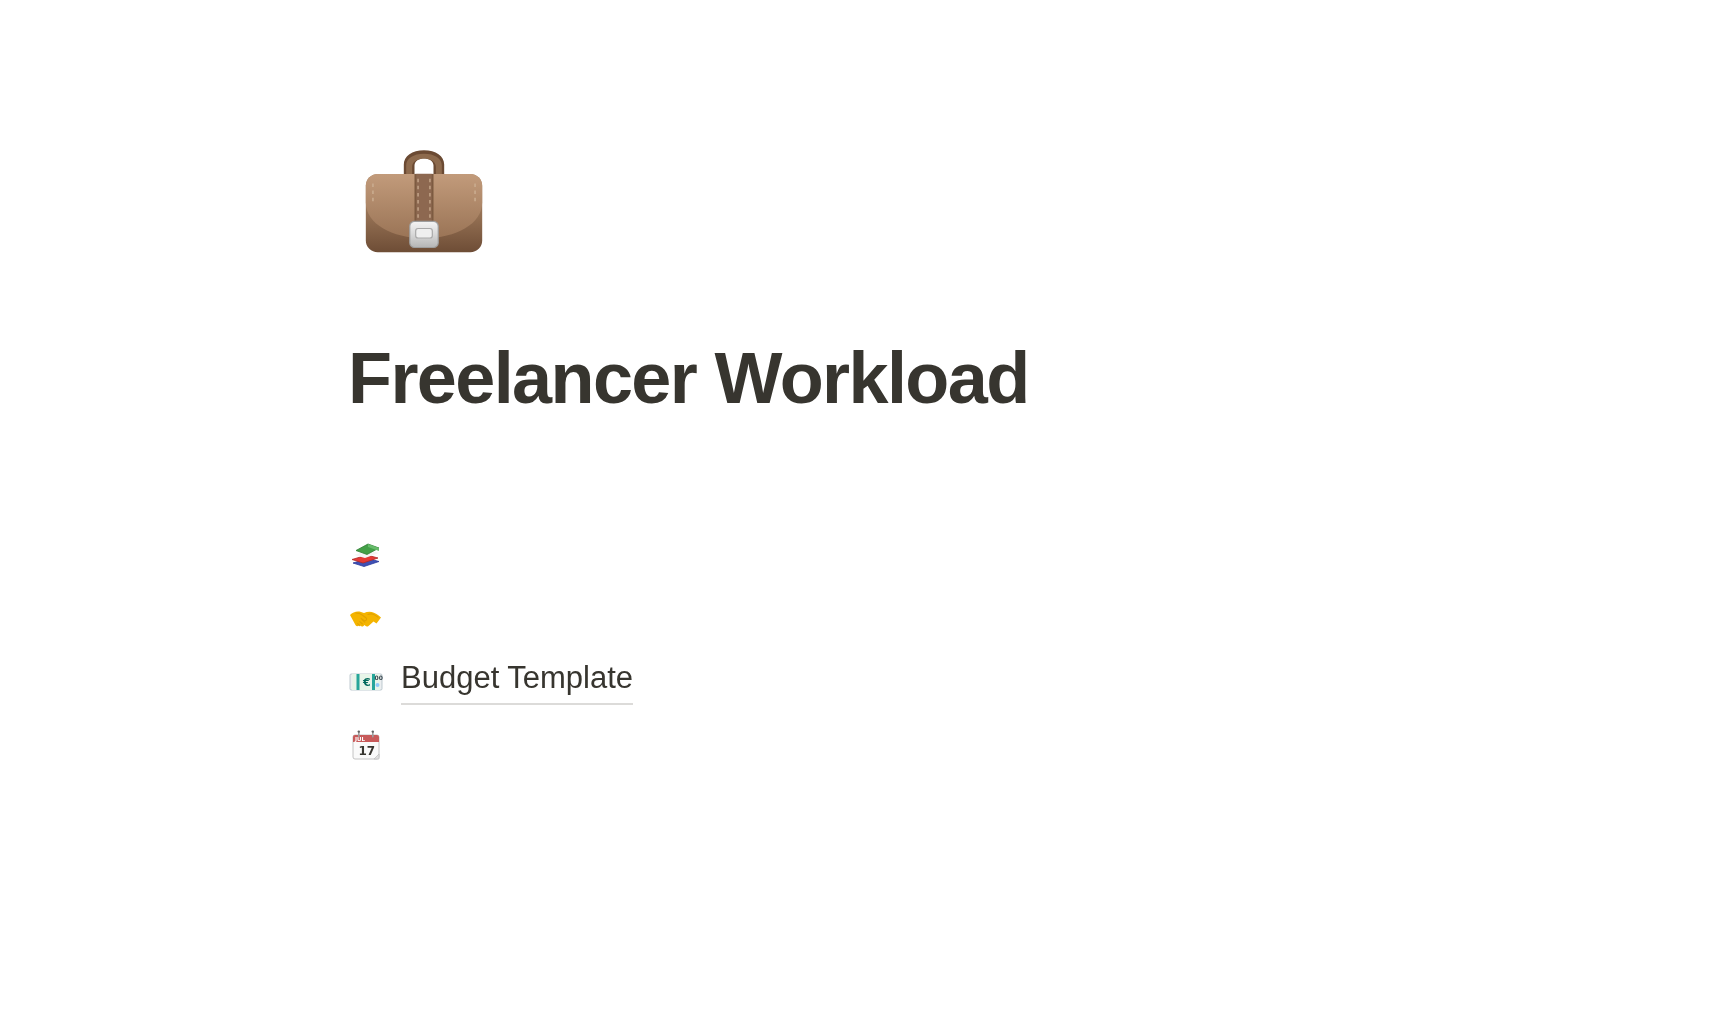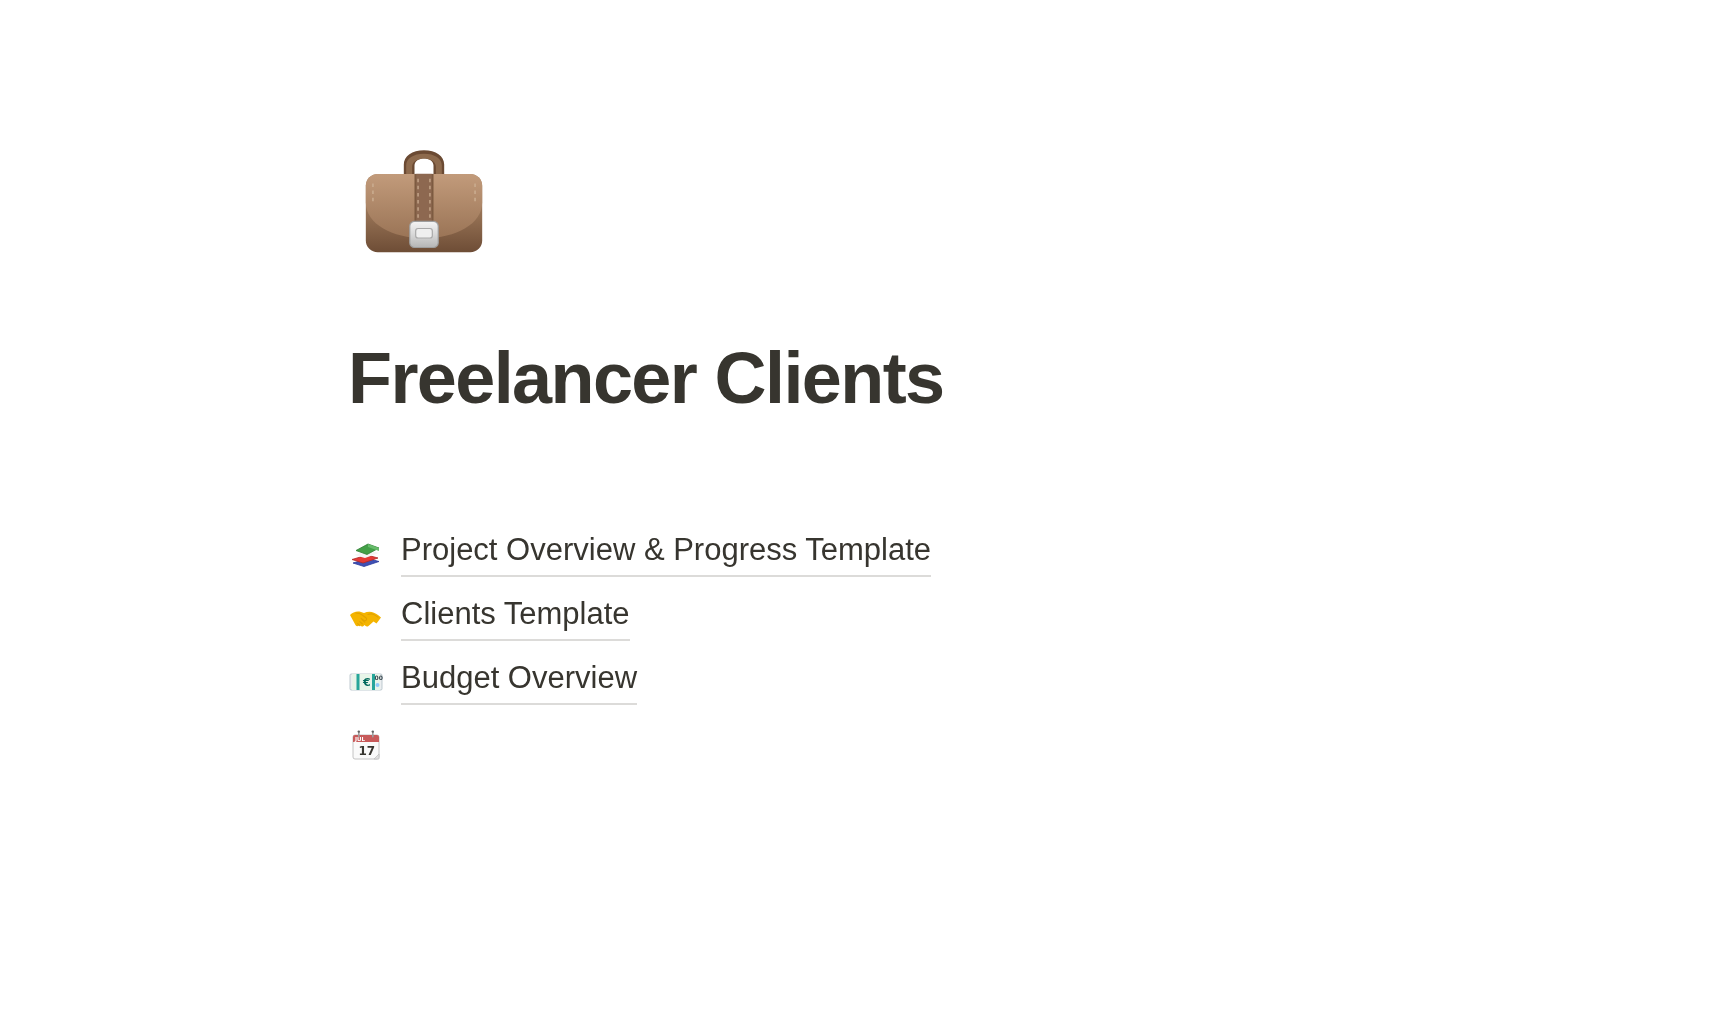--- a/index.html
+++ b/index.html
@@ -138,66 +138,64 @@
         <path d="M21 50v16" stroke="#c9ab8e" stroke-width="1.4" stroke-dasharray="3 3" fill="none"></path>
         <path d="M107 50v16" stroke="#c9ab8e" stroke-width="1.4" stroke-dasharray="3 3" fill="none"></path>
         <path d="M59 46v50" stroke="#c6a78b" stroke-width="1.2" stroke-dasharray="3 3" fill="none"></path>
         <path d="M69 46v50" stroke="#c6a78b" stroke-width="1.2" stroke-dasharray="3 3" fill="none"></path>
 
         <rect x="52" y="82" width="24" height="22" rx="4" fill="url(#metal)" stroke="#9e9e9e" stroke-width="1"></rect>
         <rect x="57" y="88" width="14" height="8" rx="2" fill="#efefef" stroke="#a9a9a9" stroke-width="1"></rect>
       </svg>
     </div>
 
-    <h1 class="page-title">Freelancer Clients</h1>
+    <h1 class="page-title">Freelancer Workload</h1>
 
     <div class="link-list">
 
       <div class="link-row">
         <span class="row-emoji">
           <svg width="36" height="36" viewBox="0 0 36 36" aria-hidden="true">
             <path d="M5 27l15-4.5 11 3-15 5z" fill="#3f51b5"></path>
             <path d="M5 27l15-4.5 11 3-15 5z" fill="none" stroke="#2b3a9c" stroke-width="0.8"></path>
             <path d="M4 23.5l15-4.5 11 3-15 5z" fill="#e53935"></path>
             <path d="M4 23.5l15-4.5 11 3-15 5z" fill="none" stroke="#b32a26" stroke-width="0.8"></path>
             <path d="M6 19l14-5 11 3-14 5z" fill="#f5f5f5"></path>
             <path d="M8 14.5l12-6.5 11 4-12 6.5z" fill="#43a047"></path>
             <path d="M8 14.5l12-6.5 11 4-12 6.5z" fill="none" stroke="#2e7d32" stroke-width="0.8"></path>
             <path d="M20 8l11 4v3l-11-4z" fill="#66bb6a"></path>
           </svg>
         </span>
-        <a class="row-link" href="#">Project Overview &amp; Progress Template</a>
       </div>
 
 
       <div class="link-row">
         <span class="row-emoji">
           <svg width="36" height="36" viewBox="0 0 36 36" aria-hidden="true">
             <path d="M2 15c2-2 5-3.5 8-3.5 2 0 4 .6 6 1.6 1.8-.9 3.6-1.4 5.5-1.4 3 0 6 1.3 8.5 3.3l3 2.4-4.5 6-3-2-5 4.5c-1 .9-2.3.8-3.2-.2l-.6-.7-1.2 1c-1 .8-2.3.7-3.1-.3l-.7-.8-1 .8c-1 .8-2.4.6-3.1-.4L5 20.5 2 15z" fill="#f4b400"></path>
             <path d="M8 13c2.4 0 4.7.8 6.6 2.2l3.3 2.5c.8.6.9 1.7.3 2.4-.6.8-1.7.9-2.5.3l-2.6-2" fill="none" stroke="#e0a200" stroke-width="1.1" stroke-linecap="round"></path>
             <path d="M20 14.5c2.2-.9 4.8-.7 6.8.6l3.2 2" fill="none" stroke="#e0a200" stroke-width="1.1" stroke-linecap="round"></path>
             <path d="M14 19.5l2.8 2.6M11.8 21.6l2.6 2.4M9.6 23.7l2.2 2" fill="none" stroke="#e0a200" stroke-width="1.1" stroke-linecap="round"></path>
           </svg>
         </span>
-        <a class="row-link" href="#">Clients Template</a>
       </div>
 
       <div class="link-row">
         <span class="row-emoji">
           <svg width="36" height="36" viewBox="0 0 36 36" aria-hidden="true">
             <rect x="2" y="10" width="32" height="16" rx="1.2" fill="#eceff1" stroke="#b0bec5" stroke-width="0.8"></rect>
             <rect x="4" y="10" width="28" height="16" fill="#e8f5e9"></rect>
             <rect x="8.5" y="10" width="3" height="16" fill="#26a69a"></rect>
             <rect x="24" y="10" width="3" height="16" fill="#26a69a"></rect>
             <text x="15" y="22" font-family="DejaVu Sans, sans-serif" font-size="11" font-weight="bold" fill="#00695c">€</text>
             <circle cx="29.5" cy="21" r="2" fill="#90caf9"></circle>
             <text x="26.5" y="15.5" font-family="DejaVu Sans, sans-serif" font-size="6" font-weight="bold" fill="#37474f">00</text>
           </svg>
         </span>
-        <a class="row-link" href="#">Budget Overview</a>
+        <a class="row-link" href="#">Budget Template</a>
       </div>
 
       <div class="link-row">
         <span class="row-emoji">
           <svg width="36" height="36" viewBox="0 0 36 36" aria-hidden="true">
             <rect x="5" y="7" width="26" height="24" rx="2" fill="#fafafa" stroke="#bdbdbd" stroke-width="0.9"></rect>
             <path d="M5 9a2 2 0 0 1 2-2h22a2 2 0 0 1 2 2v5H5V9z" fill="#c85a5a"></path>
             <text x="7" y="13" font-family="DejaVu Sans, sans-serif" font-size="5.5" font-weight="bold" fill="#ffffff">JUL</text>
             <text x="10.5" y="26.5" font-family="DejaVu Sans, sans-serif" font-size="12" font-weight="bold" fill="#37352f">17</text>
             <rect x="10" y="3.5" width="1.6" height="6" rx="0.8" fill="#9e9e9e"></rect>

